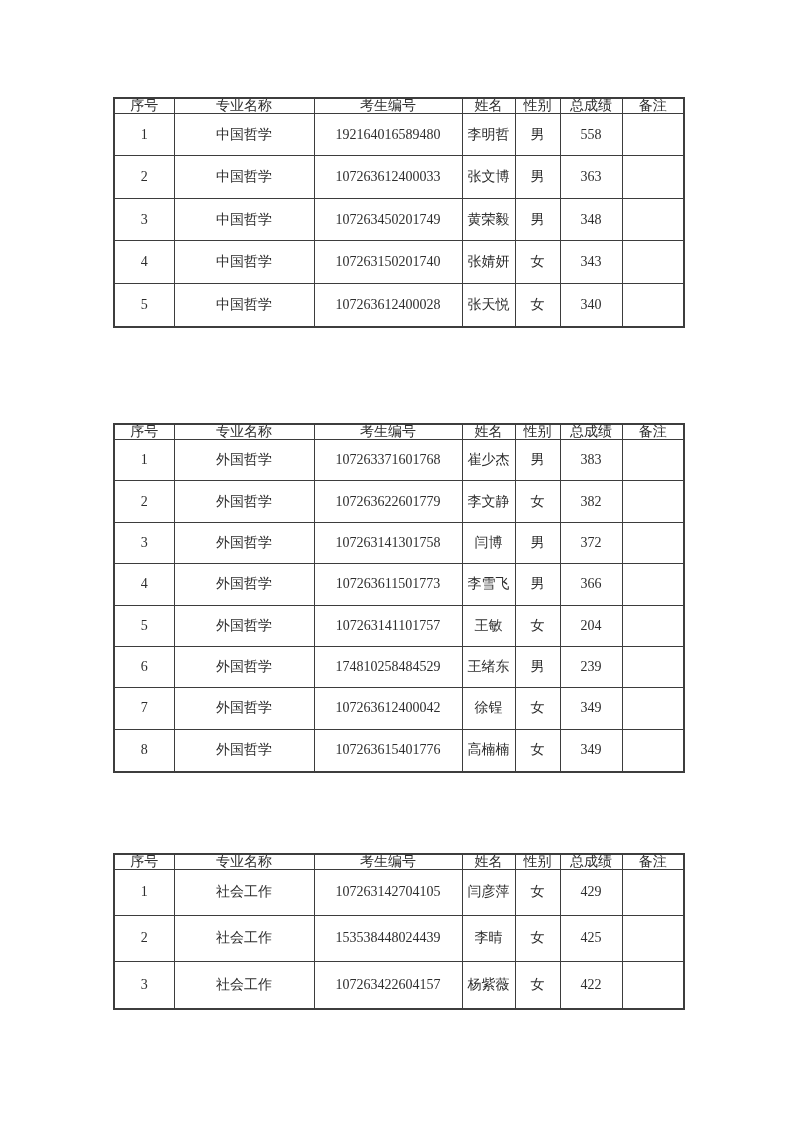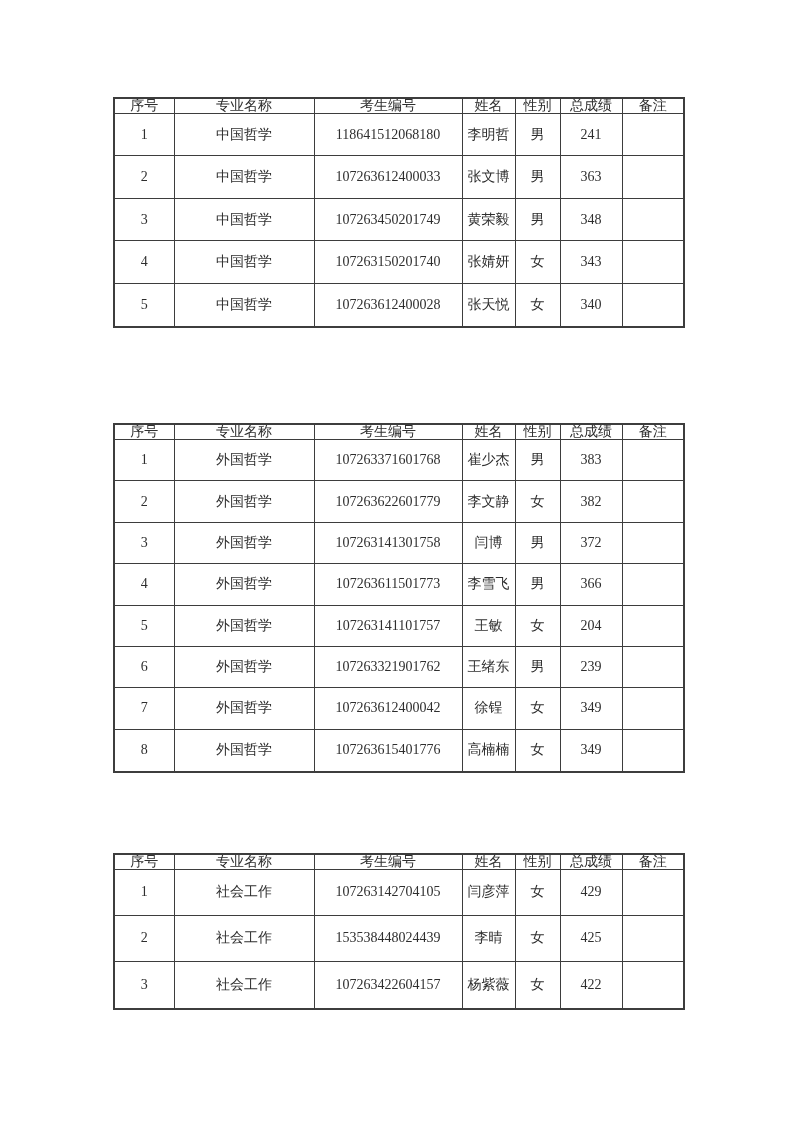--- a/index.html
+++ b/index.html
@@ -63,24 +63,24 @@
           <th>姓名</th>
           <th>性别</th>
           <th>总成绩</th>
           <th>备注</th>
         </tr>
       </thead>
       <tbody>
         <tr>
           <td>1</td>
           <td>中国哲学</td>
-          <td>118641512068180</td>
+          <td>192164016589480</td>
           <td>李明哲</td>
           <td>男</td>
-          <td>241</td>
+          <td>558</td>
           <td></td>
         </tr>
         <tr>
           <td>2</td>
           <td>中国哲学</td>
           <td>107263612400033</td>
           <td>张文博</td>
           <td>男</td>
           <td>363</td>
           <td></td>
@@ -177,21 +177,21 @@
           <td>外国哲学</td>
           <td>107263141101757</td>
           <td>王敏</td>
           <td>女</td>
           <td>204</td>
           <td></td>
         </tr>
         <tr>
           <td>6</td>
           <td>外国哲学</td>
-          <td>107263321901762</td>
+          <td>174810258484529</td>
           <td>王绪东</td>
           <td>男</td>
           <td>239</td>
           <td></td>
         </tr>
         <tr>
           <td>7</td>
           <td>外国哲学</td>
           <td>107263612400042</td>
           <td>徐锃</td>

